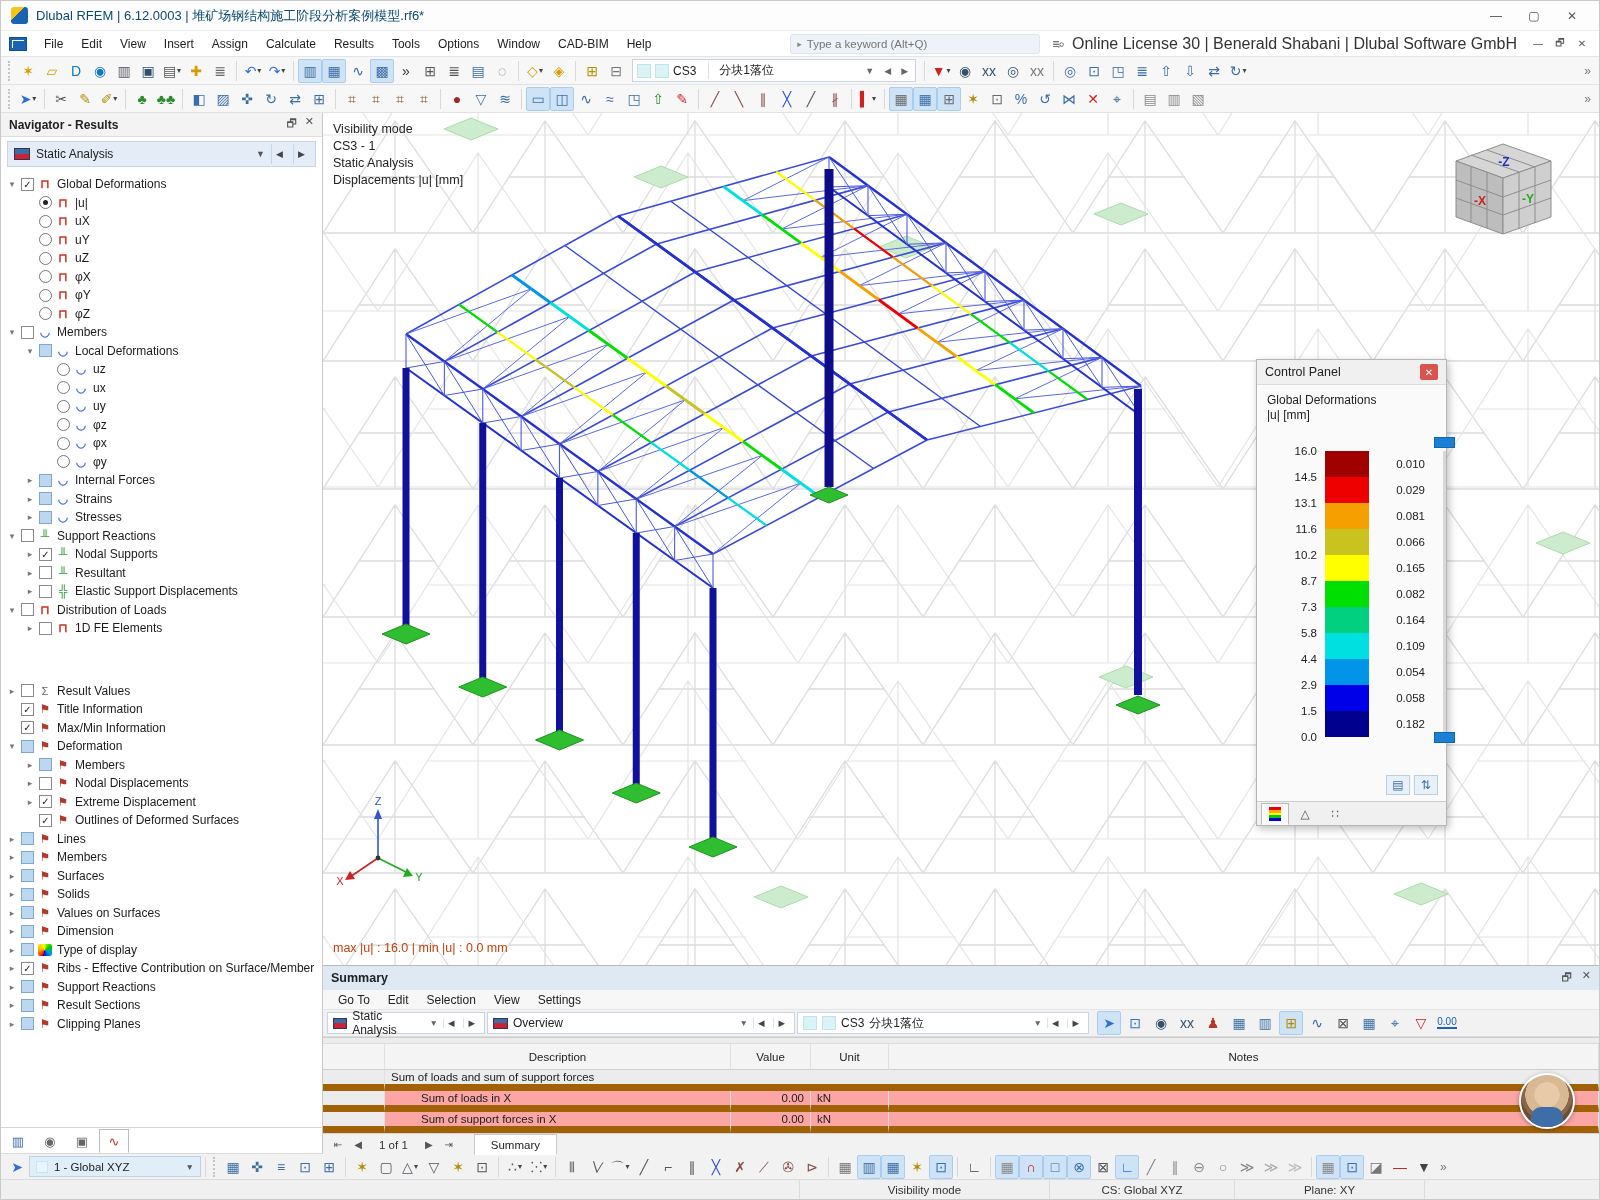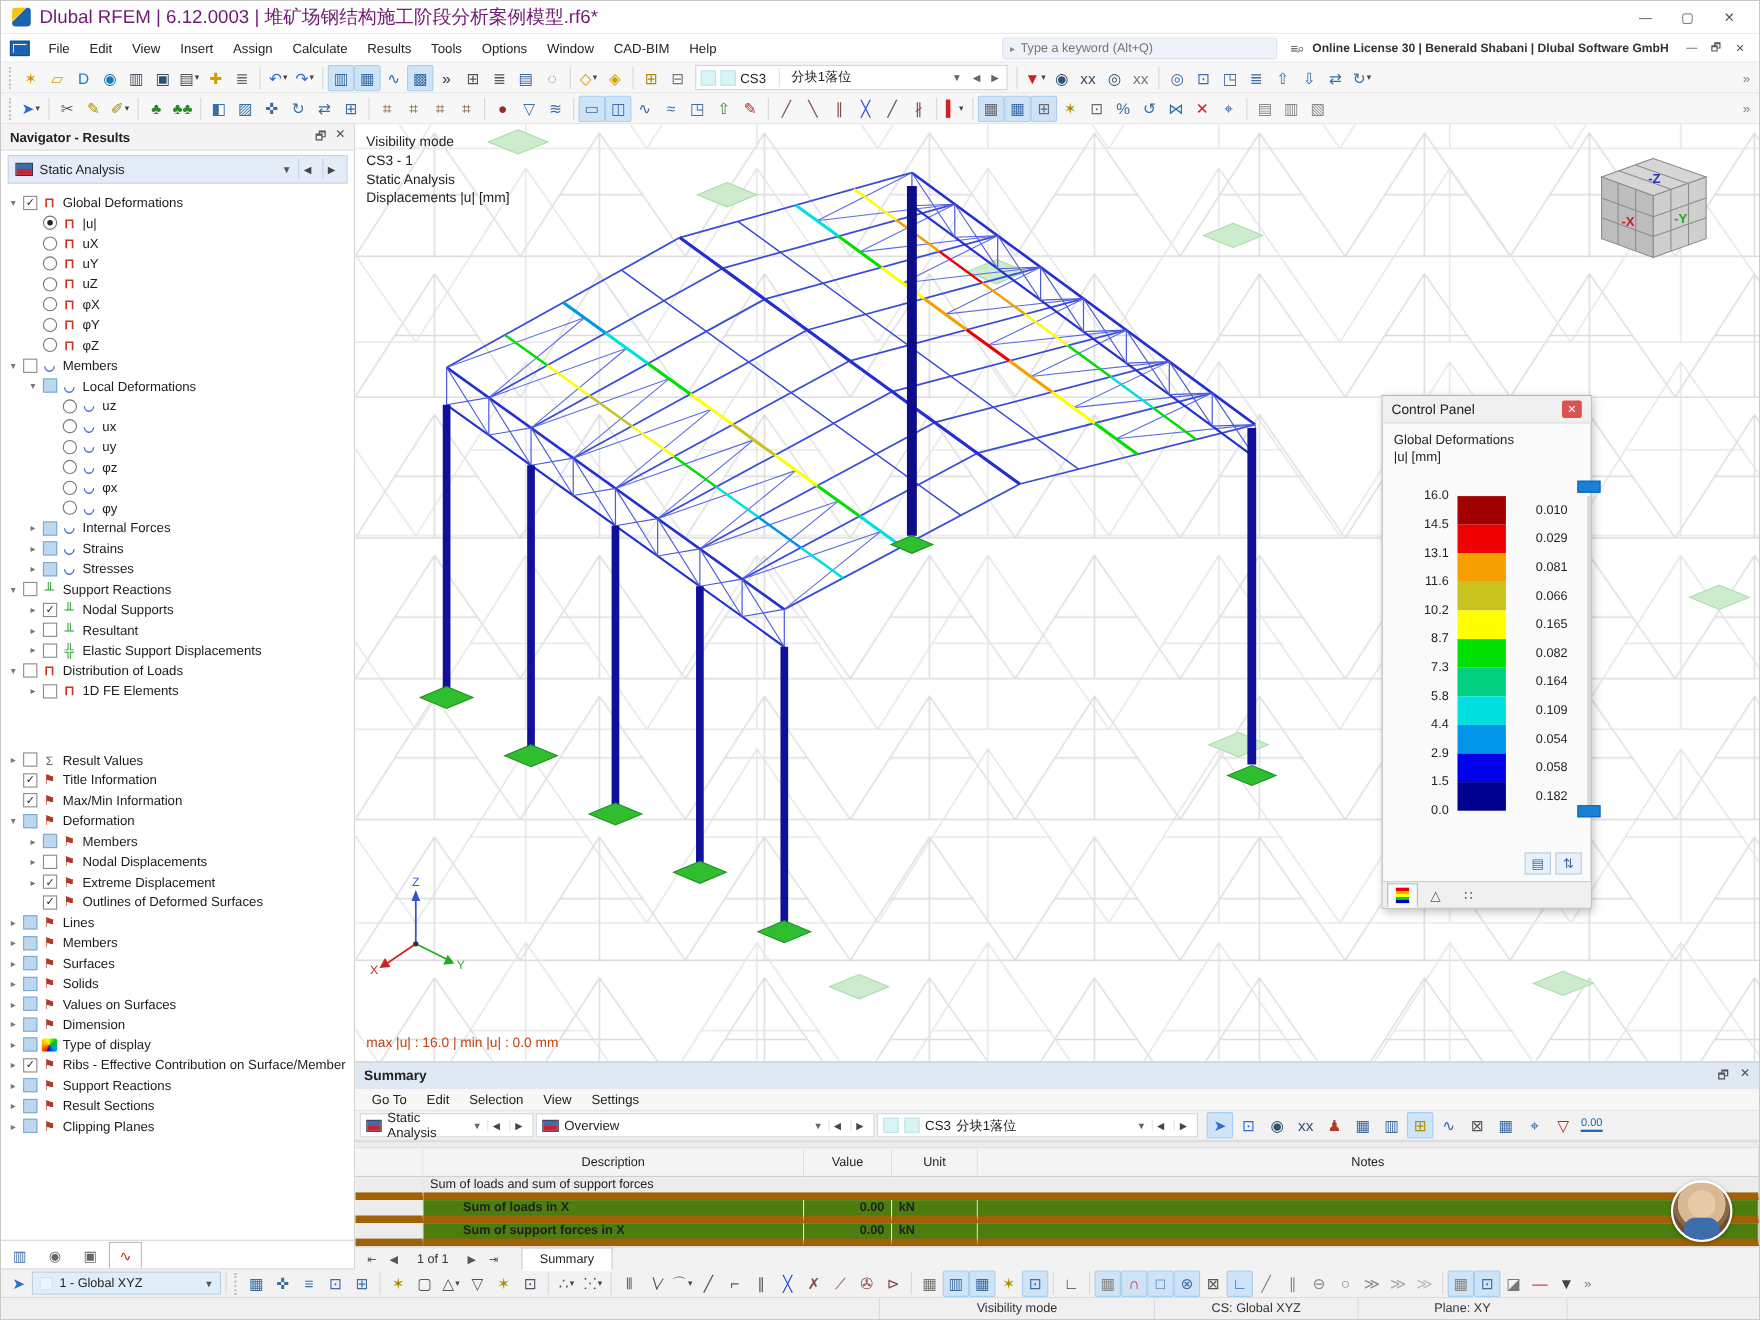--- a/index.html
+++ b/index.html
@@ -2,35 +2,35 @@
 <html><head>
 <meta charset="utf-8">
 <style>
   * { margin:0; padding:0; box-sizing:border-box; }
   html,body { width:1600px; height:1200px; background:#fff; font-family:"Liberation Sans", sans-serif; font-size:12px; color:#222; overflow:hidden; }
   #app { width:1600px; height:1200px; display:flex; flex-direction:column; background:#fff; border:1px solid #c9c9c9; }
 
   
   .titlebar { height:30px; display:flex; align-items:center; background:#fdfdfd; border-bottom:1px solid #ececec; padding:0 10px; flex:none; }
   .app-logo { width:17px; height:17px; border-radius:3px; background:linear-gradient(135deg,#f5c518 0 40%,#1a63b0 40% 100%); margin-right:8px; }
-  .titlebar .title { font-size:17px; color:#701a75; }
+  .titlebar .title { font-size:13px; color:#0c4a6e; }
   .win-controls { margin-left:auto; display:flex; gap:4px; }
   .win-btn { width:34px; height:22px; display:flex; align-items:center; justify-content:center; color:#555; font-size:12px; }
 
   
   .menubar { height:26px; display:flex; align-items:center; background:#fff; border-bottom:1px solid #e4e4e4; padding:0 6px; flex:none; }
   .menu-logo { width:18px; height:14px; background:#1a63b0; border:1px solid #0f4e92; margin:0 8px 0 2px; position:relative; }
   .menu-logo:before{ content:""; position:absolute; inset:2px; background:
      linear-gradient(#fff 0 1px, transparent 1px) 0 45%/100% 100% no-repeat,
      linear-gradient(90deg,#fff 0 1px, transparent 1px) 45% 0/100% 100% no-repeat; }
   .menu-item { padding:4px 9px; color:#222; font-size:12px; border-radius:2px; }
   .searchbox { margin-left:auto; width:250px; height:20px; background:#eef2f9; border:1px solid #dde4ef; border-radius:3px; display:flex; align-items:center; padding:0 6px; gap:5px; color:#98a1b2; }
   .searchbox input { border:none; background:transparent; outline:none; font-family:inherit; font-size:11.5px; color:#6e7788; width:100%; }
   .lic-icon { margin:0 8px 0 12px; color:#445; font-size:12px; letter-spacing:-1px; }
-  .license { color:#333; font-size:11px; white-space:nowrap;font-weight:bold; }
+  .license { color:#333; font-size:16px; white-space:nowrap; }
   .mini-controls { display:flex; margin-left:10px; }
   .mini-controls .win-btn{ width:22px; height:18px; font-size:10px; }
 
   
   .toolbar { height:28px; display:flex; align-items:center; background:#f7f7f7; border-bottom:1px solid #e2e2e2; padding:0 4px; flex:none; overflow:hidden; }
   .tbtn { min-width:24px; height:24px; display:flex; align-items:center; justify-content:center; border-radius:2px; position:relative; padding:0 2px; }
   .tbtn.hl { background:#cfe3f7; border:1px solid #a9cdf0; }
   .tbtn .g { font-size:14px; line-height:1; }
   .tbtn .caret { font-size:8px; color:#444; margin-left:1px; }
   .tsep { width:1px; height:20px; background:#d8d8d8; margin:0 4px; flex:none; }
@@ -114,21 +114,21 @@
   .scombo .cicon { width:15px; height:11px; background:linear-gradient(#3b6ea5 0 50%, #c23 50% 100%); border:1px solid #335; }
   .scombo .dd { color:#666; font-size:8.5px; margin-left:auto; }
   .scombo .arr { color:#444; font-size:8.5px; border-left:1px solid #e2e2e2; padding:0 4px; }
   .sum-table { flex:1; display:flex; flex-direction:column; background:#fff; border-top:1px solid #ccc; overflow:hidden; }
   .thead-strip { height:8px; background:#ececec; border-bottom:1px solid #dcdcdc; }
   .trow { display:grid; grid-template-columns:62px 346px 80px 78px 1fr; }
   .trow > div { border-right:1px solid #e0e0e0; border-bottom:7px solid #a16207; padding:1px 6px; font-size:11.5px; min-height:17px; display:flex; align-items:center; }
   .thead > div { background:#f4f4f4; justify-content:center; color:#222; min-height:26px; border-bottom:1px solid #cfcfcf; }
   .rowhdr { background:#ececec; }
   .grouprow { background:#ececec !important; }
-  .datacell { background:#4d7c0f;font-weight:bold; }
+  .datacell { background:#fca5a5; }
   .val { justify-content:flex-end; }
   .desc-ind { padding-left:36px !important; }
   .sum-pager { height:22px; background:#f2f2f2; border-top:1px solid #d5d5d5; display:flex; align-items:center; padding:0 6px; gap:2px; }
   .pg-btn { width:18px; text-align:center; color:#555; font-size:10px; }
   .pg-text { padding:0 10px; font-size:11.5px; color:#333; }
   .sheet-tab { height:21px; margin-left:14px; background:#fff; border:1px solid #c9c9c9; border-bottom-color:#fff; padding:1px 16px; font-size:11.5px; display:flex; align-items:center; }
   .avatar { position:absolute; right:24px; bottom:26px; width:56px; height:56px; border-radius:50%; border:2px solid #fff; box-shadow:0 1px 4px rgba(0,0,0,.35); background:radial-gradient(circle at 50% 38%, #e8c9a8 0 30%, #d9b894 31% 52%, #8a6748 53% 62%, #6e4f35 63% 100%); overflow:hidden; }
   .avatar:before { content:""; position:absolute; left:10px; right:10px; bottom:0; height:20px; background:#3e6ea8; border-radius:10px 10px 0 0; }
 
   

